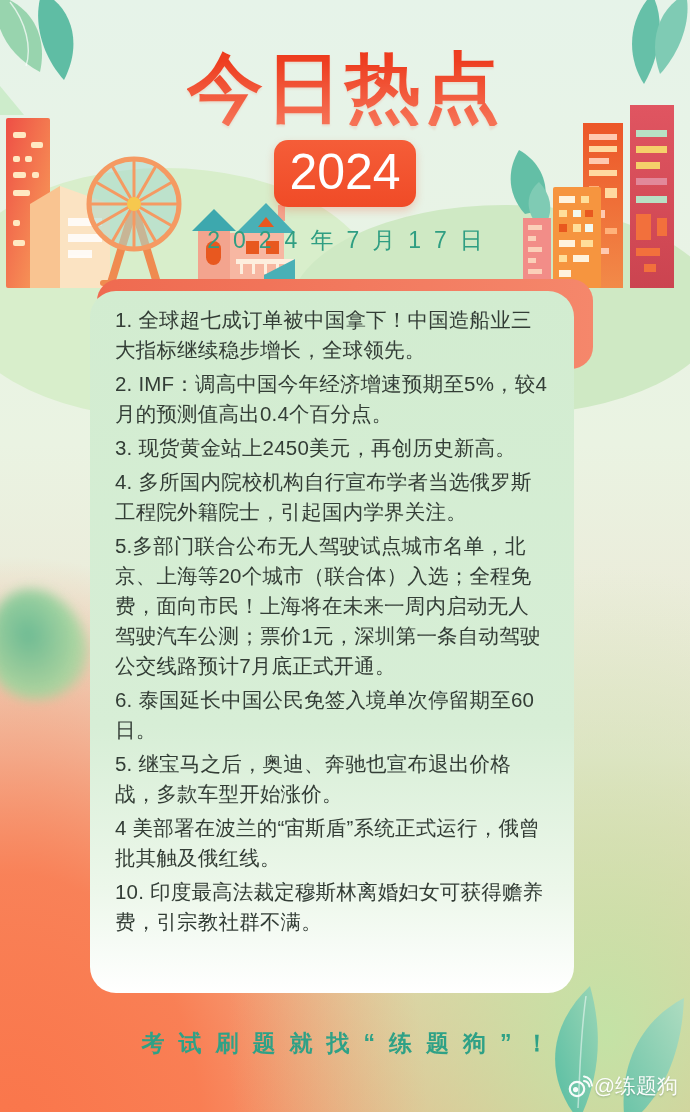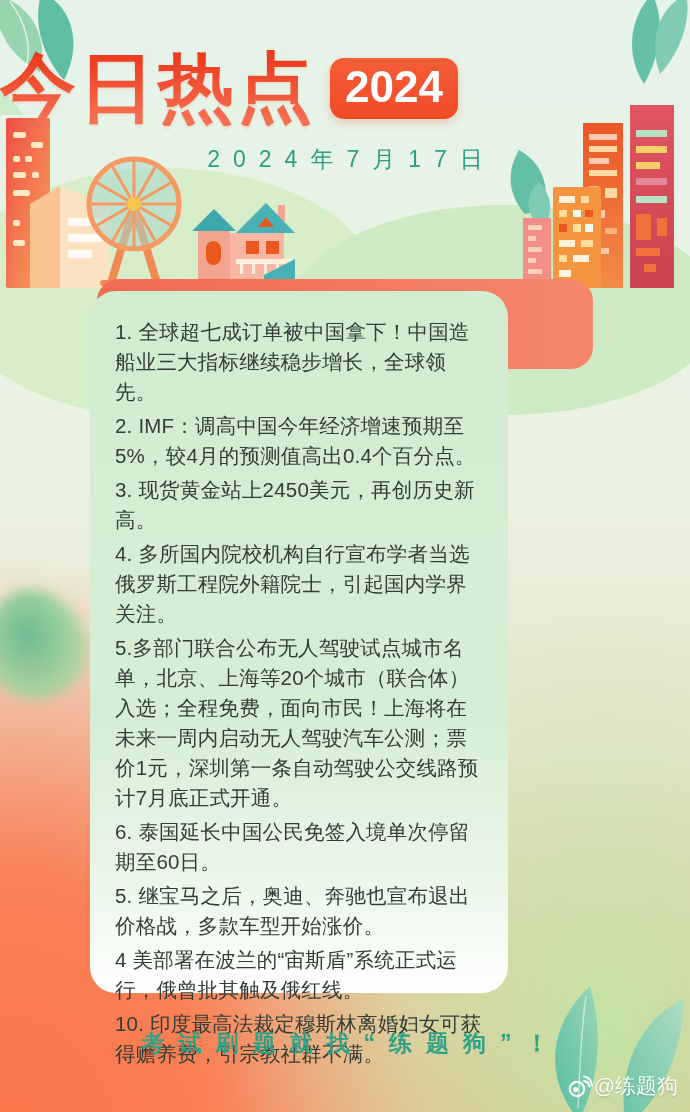--- a/index.html
+++ b/index.html
@@ -22,47 +22,47 @@
 
   .blur-leaf{
     position:absolute; left:-14px; top:588px; width:100px; height:112px;
     background:radial-gradient(ellipse at 45% 40%, #57b78d 0%, #9fd69d 62%, rgba(159,214,157,0) 100%);
     border-radius:50% 50% 50% 50% / 60% 60% 40% 40%;
     filter:blur(6px); transform:rotate(-18deg); opacity:.85;
   }
 
   
   .header{ position:absolute; left:0; right:0; top:50px; text-align:center; z-index:6; }
-  .title-row{ display:flex; justify-content:flex-start; align-items:center; gap:14px; }
+  .title-row{ display:flex; justify-content:space-between; align-items:center; gap:14px;flex-direction:column; }
   .title{
     font-size:76px; font-weight:900; letter-spacing:3px; line-height:1;
     color:#f0502f;
     background:linear-gradient(180deg,#ee3c1f 15%,#f7765a 95%);
     -webkit-background-clip:text; background-clip:text; -webkit-text-fill-color:transparent;
     text-shadow:0 2px 2px rgba(240,80,47,.12);
   }
   .year-badge{
     display:inline-block; background:linear-gradient(180deg,#f55d38,#f04b27);
-    color:#ffffff; font-size:44px; font-weight:700; line-height:1;
+    color:#ffffff; font-size:50px; font-weight:400; line-height:1;
     padding:7px 15px 10px; border-radius:14px;
     box-shadow:0 4px 8px rgba(240,80,47,.25);
   }
   .date{
     margin-top:18px; font-size:23px; color:#2f9e82;
     letter-spacing:13px; text-indent:13px; font-weight:500;
   }
 
   
   .card-back{
     position:absolute; left:97px; top:279px; width:496px; height:90px; z-index:3;
     border-radius:22px; background:linear-gradient(90deg,#ef6a50,#f5876b);
   }
   .card{
-    position:absolute; left:90px; top:291px; width:418px; height:702px; z-index:4;
-    border-radius:26px; padding:26px 25px;
+    position:absolute; left:90px; top:291px; width:484px; height:702px; z-index:4;
+    border-radius:26px; padding:14px 25px;
     background:linear-gradient(180deg,#d2ecd0 0%, #d7eed6 62%, #ecf7ea 85%, #ffffff 100%);
   }
   .news p{
     font-size:20.5px; line-height:30px; margin:0 0 4px;
     color:#333d36; letter-spacing:.2px; text-align:left;
   }
 
   
   .slogan{
     position:absolute; left:0; right:0; top:1028px; z-index:6; text-align:center;

